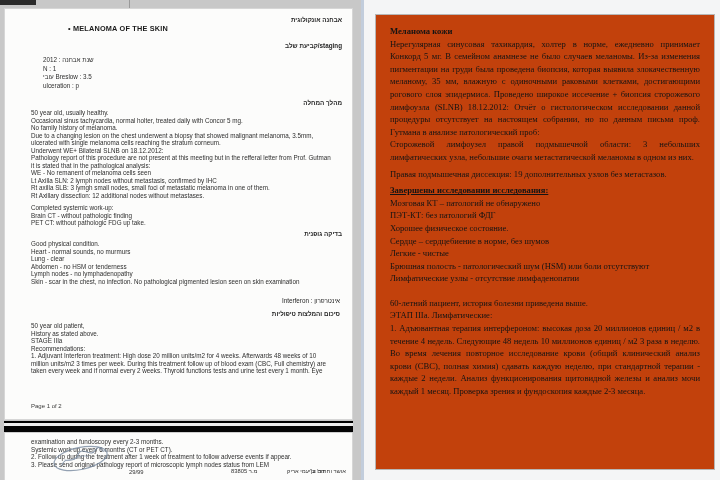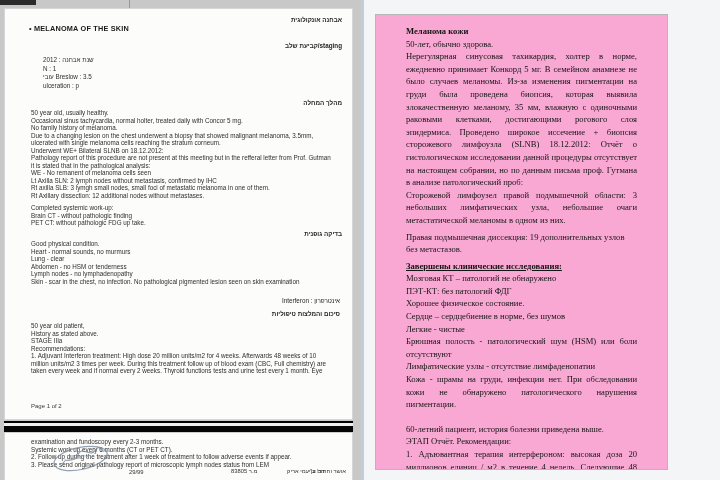--- a/index.html
+++ b/index.html
@@ -11,30 +11,30 @@
   .top-vline{position:absolute;left:129px;top:0;width:1px;height:8px;background:#9a9a9a;}
   .page1{position:absolute;left:4px;top:8px;width:349px;height:412px;background:#fcfcfb;
          border:1px solid #d6d6d6;box-sizing:border-box;overflow:hidden;}
   .pagebreak{position:absolute;left:4px;top:421px;width:349px;height:12px;
          background:linear-gradient(#000 0 2px,#ededed 2px 5px,#050505 5px 11px,#cfcfcf 11px 12px);}
   .page2{position:absolute;left:4px;top:433px;width:349px;height:47px;background:#fcfcfb;
          border-left:1px solid #d6d6d6;border-right:1px solid #d6d6d6;box-sizing:border-box;overflow:hidden;}
   .block{position:absolute;font-size:6.3px;line-height:7.5px;color:#2e2e2e;white-space:pre-line;}
   .fields{line-height:8.6px;}
   .hlabel{position:absolute;font-size:6.3px;font-weight:700;color:#1f1f1f;direction:rtl;}
-  .doc-title{position:absolute;font-size:7.3px;font-weight:700;letter-spacing:.2px;color:#1a1a1a;}
+  .doc-title{position:absolute;font-size:7.3px;font-weight:700;letter-spacing:.2px;color:#1a1a1a;margin-left:39px;}
   .pg-footer{position:absolute;font-size:6px;color:#3a3a3a;}
   .sig-item{position:absolute;font-size:5.8px;color:#333;white-space:nowrap;}
   .stamp{position:absolute;left:46px;top:10px;transform:rotate(-12deg);opacity:.8;}
   
   .right-win{position:absolute;left:361px;top:0;width:359px;height:480px;background:#f4f5f6;
          border-left:3px solid #c2cddc;box-sizing:border-box;}
-  .rpage{position:absolute;left:11px;top:14px;width:293px;height:456px;background:#f9a8d4;
+  .rpage{position:absolute;left:11px;top:14px;width:340px;height:456px;background:#c2410c;
          border:1px solid #b7b7b7;box-sizing:border-box;overflow:hidden;
-         padding:10px 30px;font-family:"Liberation Serif",serif;color:#141414;}
+         padding:10px 14px;font-family:"Liberation Serif",serif;color:#141414;}
   .rpage p{margin:0;font-size:8.6px;line-height:12.6px;text-align:justify;}
   .rpage .tight{text-align:left;}
   .rtitle{font-weight:700;}
   .rh2{font-weight:700;text-decoration:underline;margin-top:4px !important;}
   .gap{margin-top:4px !important;}
   .biggap{margin-top:12px !important;}
   .rlines{white-space:pre-line;text-align:right;}
 </style>
 </head>
 <body>
@@ -114,31 +114,29 @@
     <div class="sig-item" style="left:124px;top:36px;">29/99</div>
     <div class="sig-item" style="left:226px;top:35px;">83805 מ.ר</div>
     <div class="sig-item" style="left:282px;top:35px;direction:rtl;">דר' בן עמי אריק</div>
     <div class="sig-item" style="right:6px;top:35px;direction:rtl;">אושר וחתום ע"י</div>
   </div>
 </div>
 
 <div class="right-win">
   <div class="rpage">
     <p class="rtitle tight">Меланома кожи</p>
-    <p class="tight">50-лет, обычно здорова.</p>
     <p>Нерегулярная синусовая тахикардия, холтер в норме, ежедневно принимает Конкорд 5 мг. В семейном анамнезе не было случаев меланомы. Из-за изменения пигментации на груди была проведена биопсия, которая выявила злокачественную меланому, 35 мм, влажную с одиночными раковыми клетками, достигающими рогового слоя эпидермиса. Проведено широкое иссечение + биопсия сторожевого лимфоузла (SLNB) 18.12.2012: Отчёт о гистологическом исследовании данной процедуры отсутствует на настоящем собрании, но по данным письма проф. Гутмана в анализе патологический проб:</p>
     <p>Сторожевой лимфоузел правой подмышечной области: 3 небольших лимфатических узла, небольшие очаги метастатической меланомы в одном из них.</p>
     <p class="gap tight">Правая подмышечная диссекция: 19 дополнительных узлов без метастазов.</p>
-    <p class="rh2 tight">Завершены клинические исследования:</p>
+    <p class="rh2 tight">Завершены исследовании исследования:</p>
     <p class="rlines">Мозговая КТ – патологий не обнаружено
 ПЭТ-КТ: без патологий ФДГ
 Хорошее физическое состояние.
 Сердце – сердцебиение в норме, без шумов
 Легкие - чистые
 Брюшная полость - патологический шум (HSM) или боли отсутствуют
 Лимфатические узлы - отсутствие лимфаденопатии</p>
-    <p>Кожа - шрамы на груди, инфекции нет. При обследовании кожи не обнаружено патологического нарушения пигментации.</p>
     <p class="biggap tight">60-летний пациент, история болезни приведена выше.</p>
-    <p class="tight">ЭТАП Отчёт. Рекомендации:</p>
+    <p class="tight">ЭТАП IIIа. Лимфатические:</p>
     <p>1. Адъювантная терапия интерфероном: высокая доза 20 миллионов единиц / м2 в течение 4 недель. Следующие 48 недель 10 миллионов единиц / м2 3 раза в неделю. Во время лечения повторное исследование крови (общий клинический анализ крови (СВС), полная химия) сдавать каждую неделю, при стандартной терапии - каждые 2 недели. Анализ функционирования щитовидной железы и анализ мочи каждый 1 месяц. Проверка зрения и фундоскопия каждые 2-3 месяца.</p>
 
   </div>
 </div>
 
 </body></html>

